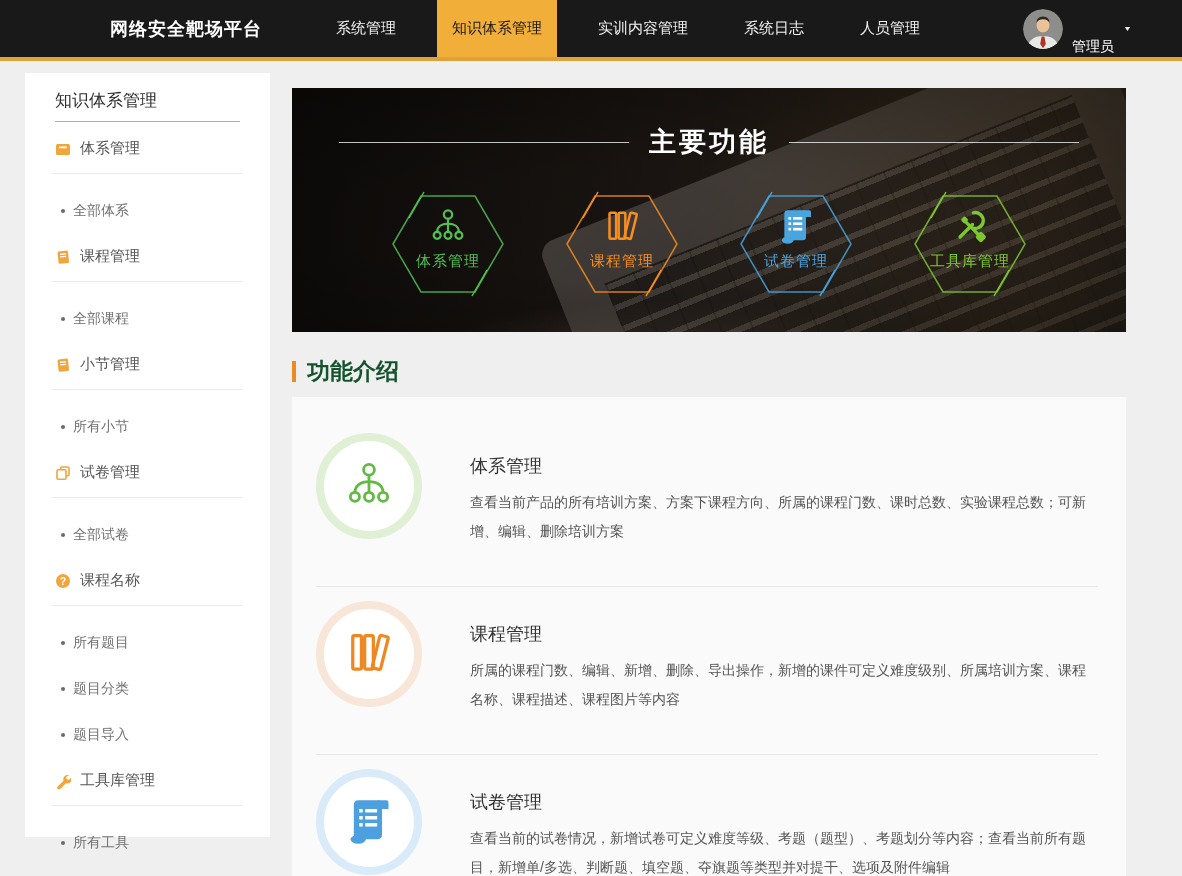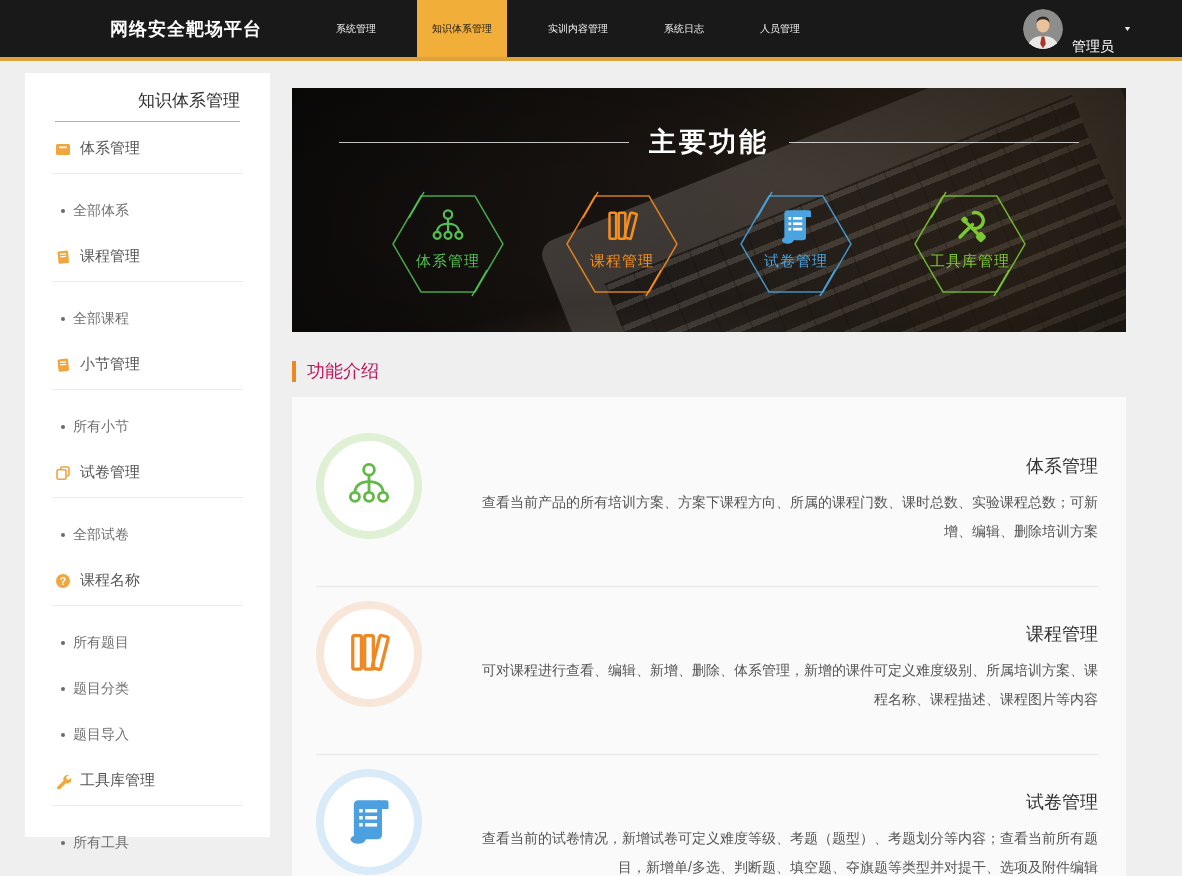--- a/index.html
+++ b/index.html
@@ -1,26 +1,26 @@
 <!DOCTYPE html>
 <html><head>
 <meta charset="utf-8">
 <style>
   * { margin:0; padding:0; box-sizing:border-box; }
   body { font-family:"Liberation Sans","DejaVu Sans",sans-serif; background:#efefef; }
-  .page { position:relative; width:1182px; height:876px; overflow:hidden; background:#efefef;text-align:right; }
+  .page { position:relative; width:1182px; height:876px; overflow:hidden; background:#efefef; }
 
   
   .navbar { position:absolute; top:0; left:0; width:1182px; height:61px;
     background:#191919; border-bottom:4px solid #dda23a; display:flex; align-items:stretch; }
   .brand { color:#fff; font-size:18px; font-weight:bold; letter-spacing:1px;
     display:flex; align-items:center; margin-left:110px; white-space:nowrap; }
   .nav-items { display:flex; margin-left:46px; }
   .nav-item { display:flex; align-items:center; padding:0 15px; margin:0 13px;
-    color:#f2f2f2; font-size:10px; cursor:pointer; white-space:nowrap; }
+    color:#f2f2f2; font-size:15px; cursor:pointer; white-space:nowrap; }
   .nav-item.active { background:#f1ae38; color:#1a1a1a; margin:0 13px; }
   .user { position:absolute; right:50px; top:0; height:57px; display:flex; align-items:center; gap:9px; cursor:pointer; }
   .avatar { width:40px; height:40px; border-radius:50%; overflow:hidden; display:block; }
   .user-name { color:#fff; font-size:14px;margin-top:37px; }
   .caret { color:#e8e8e8; font-size:9px; transform:scaleY(.8); }
 
   
   .sidebar { position:absolute; left:25px; top:73px; width:245px; height:764px; background:#fff; }
   .sb-title { margin:0 30px; padding:16px 0 9px; font-size:17px; color:#2d2d2d;
     border-bottom:1px solid #e9a83e; }
@@ -64,21 +64,21 @@
   .hex svg.hexframe { position:absolute; inset:0; width:122px; height:108px; }
   .hex-inner { position:absolute; inset:0; display:flex; flex-direction:column;
     align-items:center; }
   .hex-ico { margin-top:17px; width:40px; height:40px; display:block; }
   .hex-ico svg { width:40px; height:40px; }
   .hex-label { margin-top:5px; font-size:15px; letter-spacing:1px; white-space:nowrap; }
 
   
   .section-head { display:flex; align-items:center; gap:11px; margin-top:27px; height:24px; }
   .section-head .bar { width:4px; height:21px; background:#ec8a21; }
-  .section-title { font-size:18px; color:#be185d; }
+  .section-title { font-size:23px; color:#14532d;font-weight:bold; }
 
   
   .features { margin-top:14px; background:#fafafa; padding:22px 28px 0 24px; min-height:458px; }
   .feature { display:flex; padding-top:14px; min-height:168px; border-bottom:1px solid #e7e7e7; }
   .feature:last-child { border-bottom:none; }
   .fcircle { width:106px; height:106px; flex:0 0 106px; border-radius:50%; background:#fff;
     border:8px solid; display:flex; align-items:center; justify-content:center; }
   .fcircle svg { width:52px; height:52px; }
   .ftext { margin-left:48px; width:628px; }
   .ftext h3 { margin-top:21px; font-size:18px; font-weight:normal; color:#333; }
@@ -377,21 +377,21 @@
                 <rect x="9" y="7" width="8" height="31" rx="1.5"></rect>
                 <rect x="20" y="7" width="8" height="31" rx="1.5"></rect>
                 <g transform="rotate(14 34 24)">
                   <rect x="30" y="7" width="8" height="31" rx="1.5"></rect>
                 </g>
               </g>
             </svg>
           </div>
           <div class="ftext">
             <h3>课程管理</h3>
-            <p>可对课程进行查看、编辑、新增、删除、体系管理，新增的课件可定义难度级别、所属培训方案、课程名称、课程描述、课程图片等内容</p>
+            <p>所属的课程门数、编辑、新增、删除、导出操作，新增的课件可定义难度级别、所属培训方案、课程名称、课程描述、课程图片等内容</p>
           </div>
         </article>
         <article class="feature">
           <div class="fcircle" style="border-color:#d9eaf8;color:#4da0e0">
             <svg viewBox="0 0 48 48">
               <g fill="currentColor">
                 <rect x="10" y="4" width="26" height="36" rx="4"></rect>
                 <path d="M32 4 h8 a2 2 0 0 1 2 2 v6 h-10 z"></path>
                 <ellipse cx="14" cy="40" rx="7" ry="4"></ellipse>
               </g>

